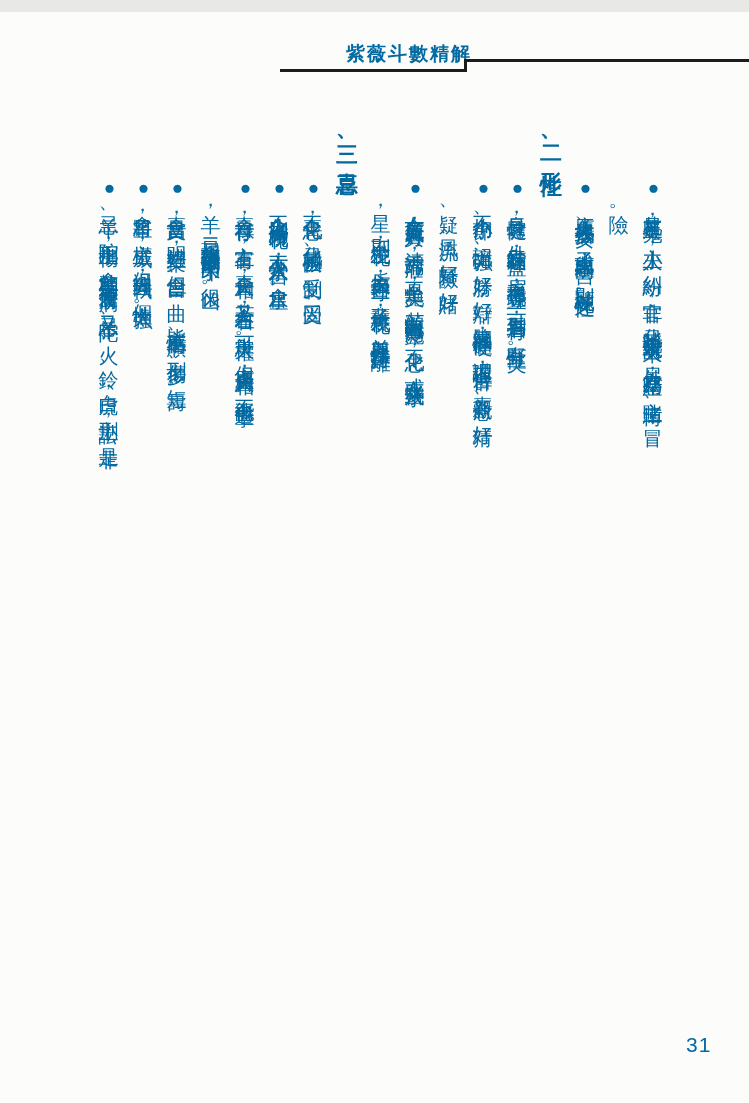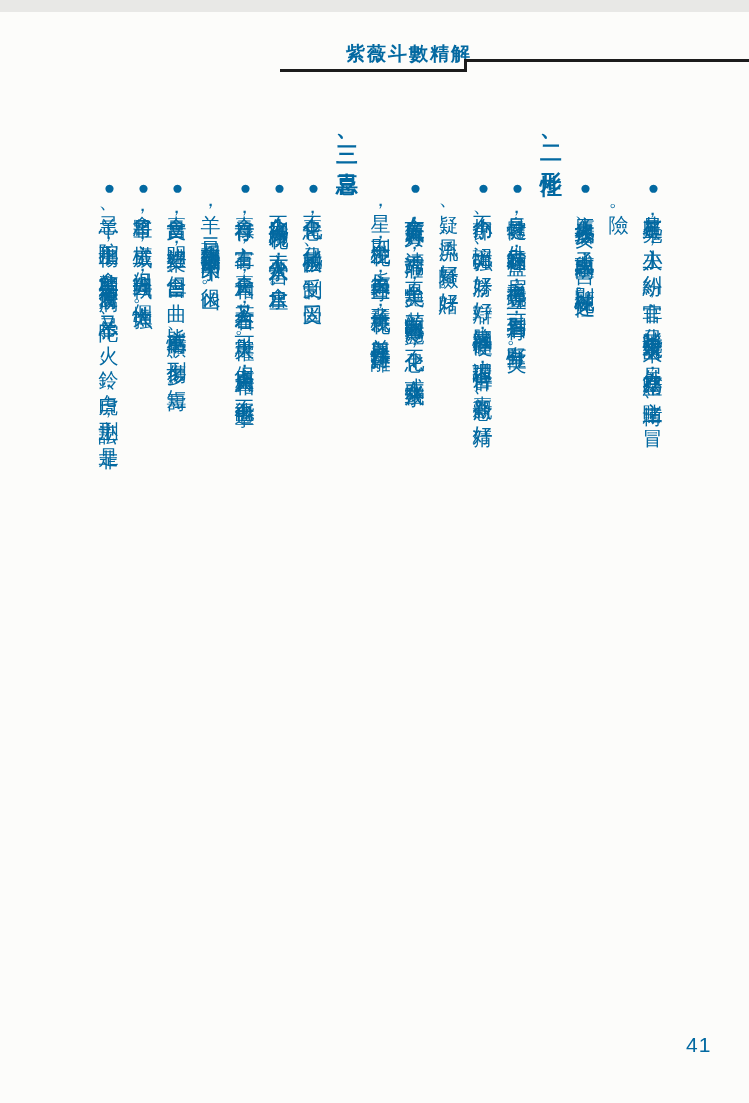--- a/index.html
+++ b/index.html
@@ -72,15 +72,15 @@
       <div class="heading">三、喜忌</div>
       <p class="line first"><span class="bullet">●</span>不喜化忌，化忌就被困、受制、受囚。</p>
       <p class="line first"><span class="bullet">●</span>不化祿則偏向桃花，亦不喜入水宮，會水星。</p>
       <p class="line first"><span class="bullet">●</span>喜會祿存，主富有，喜會天相，若又會左右，可掌大權。但廉貞會天相，不能再遇擎</p>
       <p class="line wrap">羊，二星相會就變成「刑囚夾印」了，很凶。</p>
       <p class="line first"><span class="bullet">●</span>喜會文昌，明禮好樂，但會昌、曲，皆主感情不順、刑傷多、短壽。</p>
       <p class="line first"><span class="bullet">●</span>會將星，主權威，但過分固執，個性太強。</p>
       <p class="line first"><span class="bullet">●</span>忌羊、陀主刑傷，會擎羊則幼年亦有皮膚病；又忌羊陀、火、鈴、白虎，主刑訟，是非</p>
     </div>
 
-  <div class="pageno">41</div>
+  <div class="pageno">31</div>
 
 </div>
 
 </body></html>

